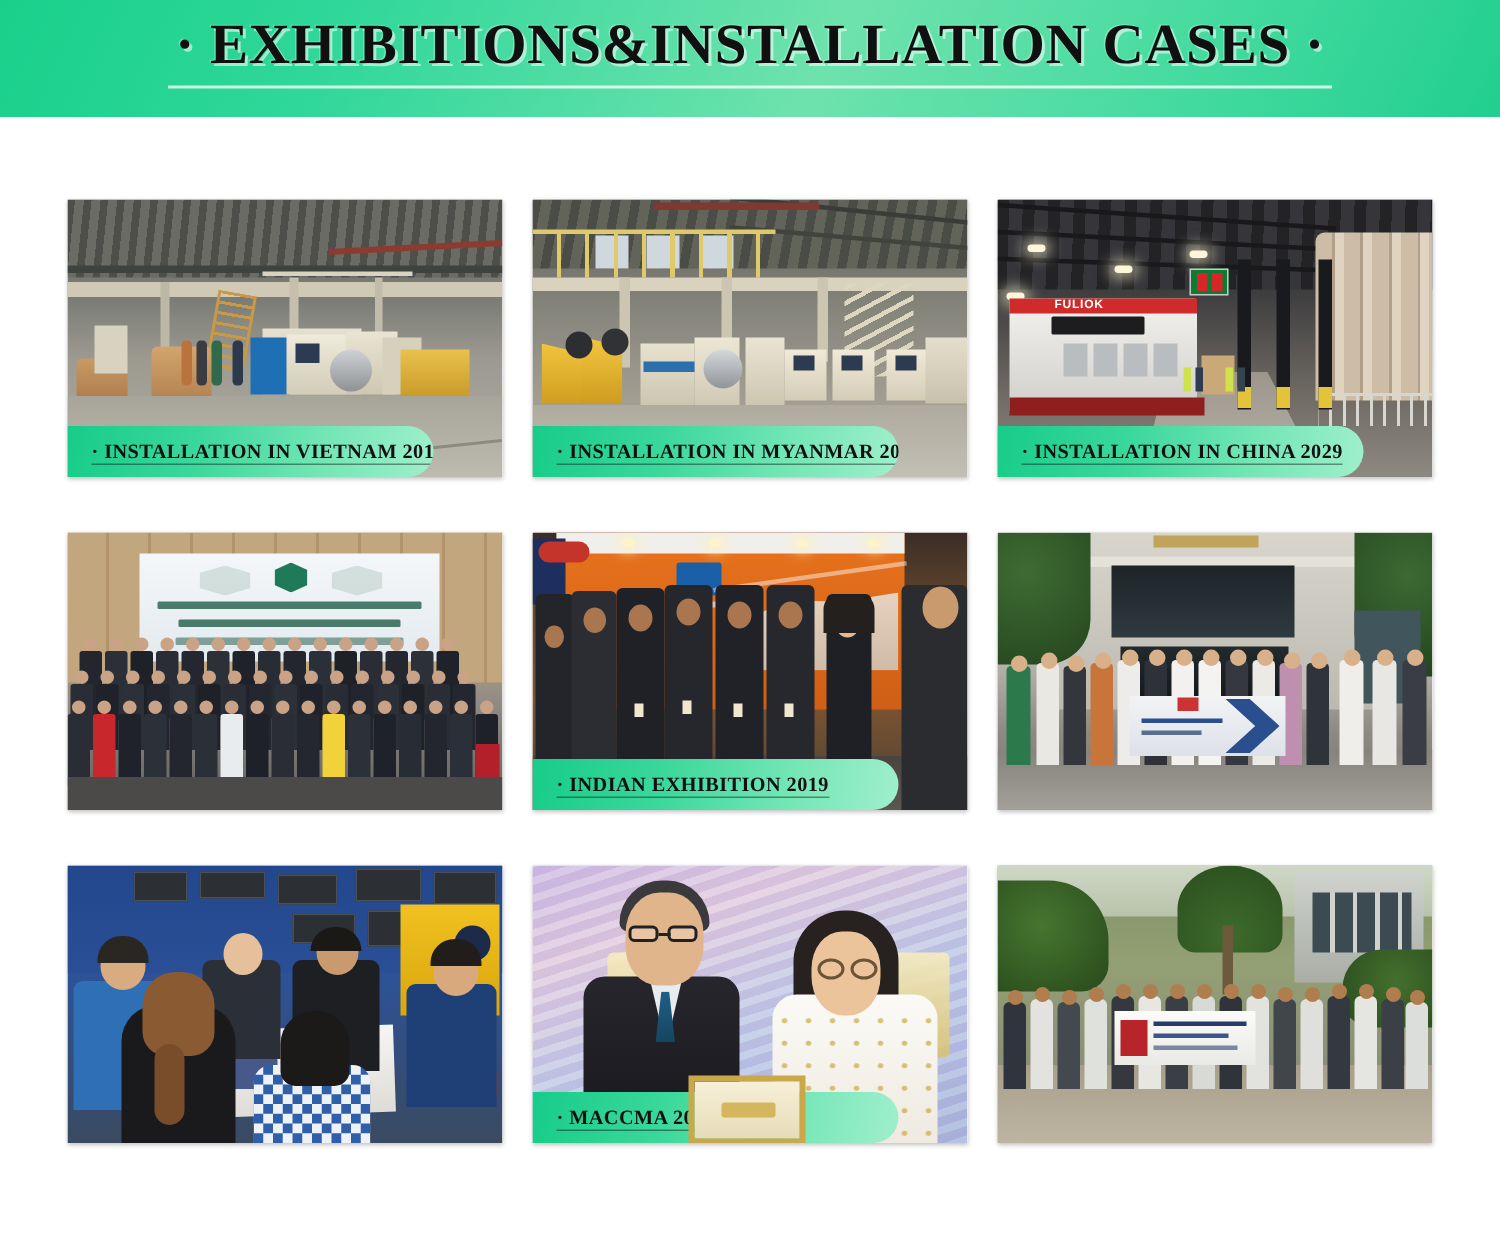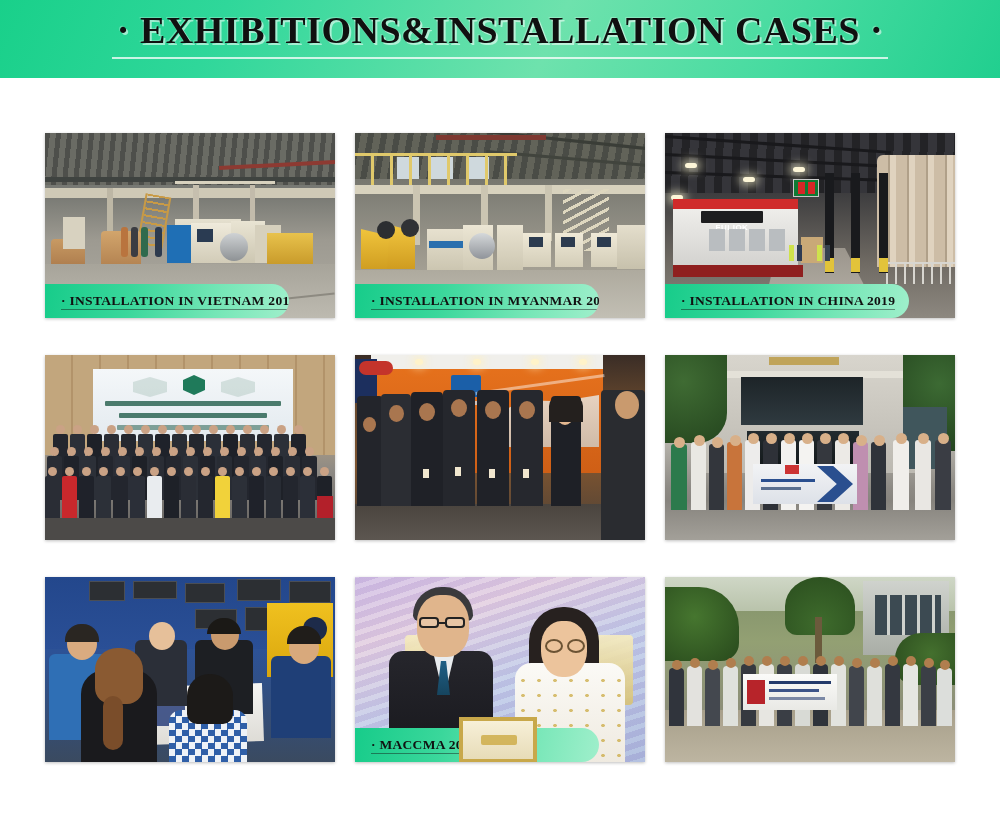--- a/index.html
+++ b/index.html
@@ -169,21 +169,21 @@
       repeating-linear-gradient(92deg, #232326 0 8px, #35353a 8px 17px); }
   .p3 .rafter { left:0; width:78%; height:3px; background:#19191c; }
   .p3 .r1 { top:10px; transform:rotate(4deg); }
   .p3 .r2 { top:26px; transform:rotate(3deg); }
   .p3 .r3 { top:42px; transform:rotate(2deg); }
   .p3 .lamp { width:12px; height:5px; border-radius:3px; background:#fdf6d8; box-shadow:0 0 9px 4px rgba(255,250,210,0.55); }
   .p3 .l1 { left:20px; top:30px; } .p3 .l2 { left:78px; top:44px; } .p3 .l3 { left:6px; top:62px; } .p3 .l4 { left:128px; top:34px; }
   .p3 .machine { left:8px; top:66px; width:125px; height:76px; background:linear-gradient(#f3f2ef,#cfcecb); border-radius:2px; }
   .p3 .mtop { left:8px; top:66px; width:125px; height:10px; background:#d02b2b; }
   .p3 .brand { left:36px; top:78px; width:62px; height:12px; background:#1d1d1f; border-radius:1px; }
-  .p3 .brandtxt { left:38px; top:90px; width:58px; font-family:"Liberation Sans", sans-serif; font-size:8px; font-weight:bold; color:#fff; letter-spacing:0.5px;text-align:center; }
+  .p3 .brandtxt { left:38px; top:65px; width:58px; font-family:"Liberation Sans", sans-serif; font-size:8px; font-weight:bold; color:#fff; letter-spacing:0.5px; }
   .p3 .mwin { top:96px; width:16px; height:22px; background:#b9bdc0; }
   .p3 .w1{left:44px;} .p3 .w2{left:64px;} .p3 .w3{left:84px;} .p3 .w4{left:104px;}
   .p3 .mbase { left:8px; top:132px; width:130px; height:12px; background:#8f1f1f; }
   .p3 .sign { left:128px; top:46px; width:26px; height:18px; background:#0e7a33; border:1px solid #c8c8c8; }
   .p3 .signr { left:133px; top:49px; width:7px; height:12px; background:#d62626; }
   .p3 .signr2{ left:143px; top:49px; width:7px; height:12px; background:#d62626; }
   .p3 .aisle { left:96px; bottom:0; width:120px; height:70px; background:linear-gradient(#9b958c,#bab5ab); clip-path: polygon(14% 0, 70% 0, 100% 100%, 0 100%); }
   .p3 .column { top:40px; width:9px; height:100px; background:#191a1d; }
   .p3 .cc1{ left:160px; } .p3 .cc2{ left:186px; } .p3 .cc3{ left:214px; }
   .p3 .ybase { width:9px; height:14px; bottom:46px; background:#e2c33a; }
@@ -435,21 +435,21 @@
         <div class="ybase y1"></div>
         <div class="ybase y2"></div>
         <div class="ybase y3"></div>
         <div class="stack"></div>
         <div class="wk k1"></div>
         <div class="wk k2"></div>
         <div class="wk k3"></div>
         <div class="wk k4"></div>
       </div>
       <div class="caption narrow">
-        <span class="caption-text">· INSTALLATION IN CHINA 2019</span>
+        <span class="caption-text">· INSTALLATION IN CHINA 2029</span>
       </div>
     </div>
   </div>
 
   <div class="row">
 
     <div class="card">
       <div class="photo p4">
         <div class="wall"></div>
         <div class="screen"></div>
@@ -699,20 +699,23 @@
         <div class="suit" style="left:156px; width:32px; height:116px; background:#26282e;"></div>
         <div class="face" style="left:164px; top:46px; width:16px; height:18px;"></div>
         <div class="badge" style="left:168px; bottom:62px;"></div>
 
         <div class="suit" style="left:196px; width:30px; height:110px; background:#1e2026;"></div>
         <div class="face" style="left:202px; top:52px; width:16px; height:18px; background:#e4b891;"></div>
         <div class="suit" style="left:194px; bottom:118px; width:34px; height:26px; background:#24201e; border-radius:10px 10px 0 0;"></div>
 
         <div class="suit" style="right:0px; width:44px; height:150px; background:#2a2c30; bottom:0;"></div>
         <div class="face" style="right:6px; top:36px; width:24px; height:28px; background:#c99a6e;"></div>
+      </div>
+      <div class="caption narrow">
+        <span class="caption-text">· INDIAN EXHIBITION 2019</span>
       </div>
     </div>
 
     <div class="card">
       <div class="photo p6">
         <div class="bld"></div>
         <div class="sgn"></div>
         <div class="ledge"></div>
         <div class="glass"></div>
         <div class="glass2"></div>

